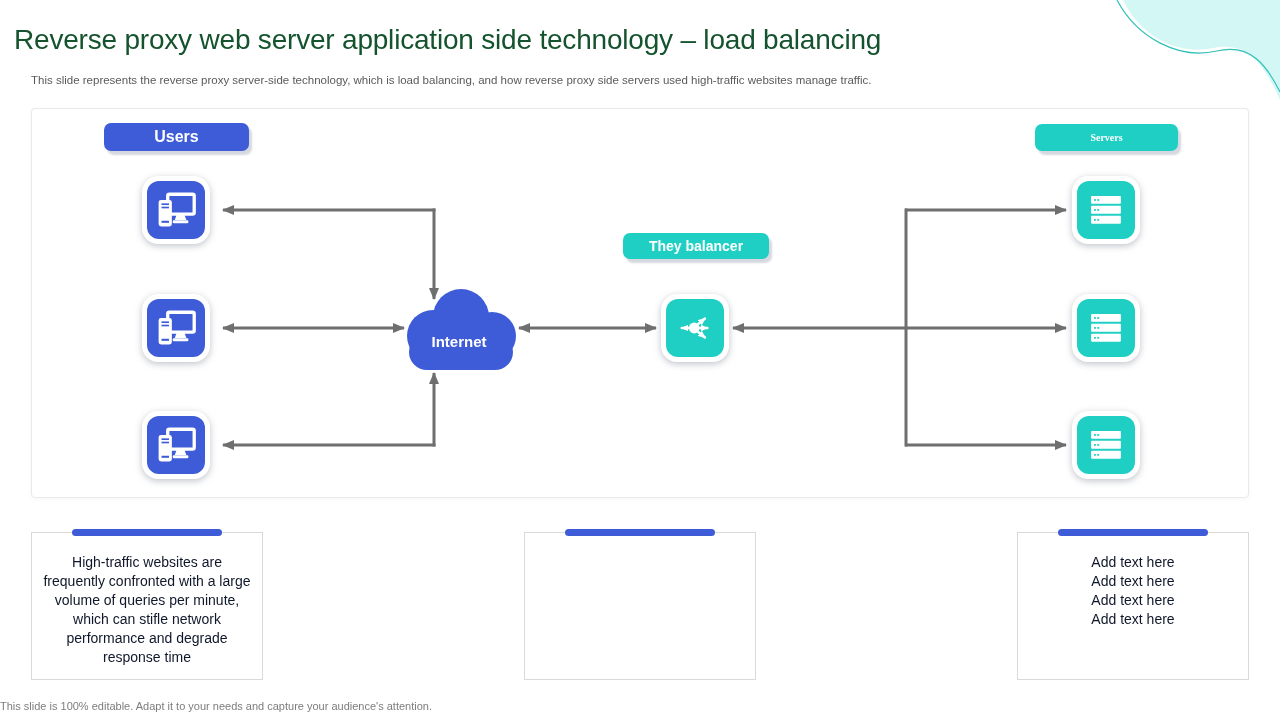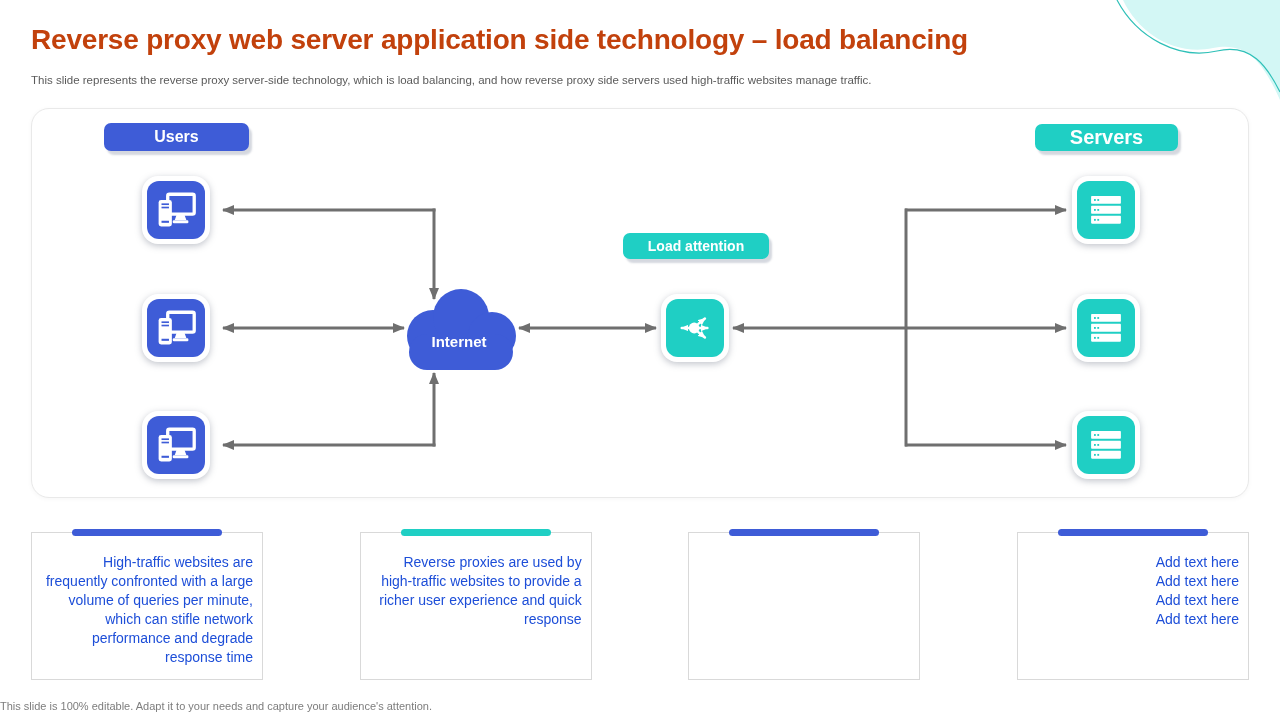--- a/index.html
+++ b/index.html
@@ -17,47 +17,47 @@
     --decor:#D3F7F5;
   }
   .fill-blue { fill:var(--blue); }
   .fill-teal { fill:var(--teal); }
 
   
   .decor { position:absolute; top:0; right:0; width:185px; height:112px; }
 
   
   .title {
-    position:absolute; left:31px; top:24px; width:1160px;
-    font-size:28px; font-weight:bold; color:#c2410c;
+    position:absolute; left:14px; top:24px; width:1160px;
+    font-size:28px; font-weight:normal; color:#14532d;
     letter-spacing:-0.2px; white-space:nowrap;
   }
   .subtitle {
     position:absolute; left:31px; top:74px; width:950px;
     font-size:11.5px; color:#5a5a5a;
   }
 
   
   .panel {
     position:absolute; left:31px; top:108px; width:1218px; height:390px;
-    background:#fff; border:1px solid #e9e9e9; border-radius:18px;
+    background:#fff; border:1px solid #e9e9e9; border-radius:4px;
     box-shadow:0 1px 5px rgba(0,0,0,0.04);
   }
   .arrow-layer { position:absolute; left:0; top:0; width:1218px; height:390px; }
   .conn { stroke:var(--arrow); stroke-width:3; fill:none; }
 
   .badge {
     position:absolute; display:flex; align-items:center; justify-content:center;
     color:#fff; font-weight:bold; border-radius:7px;
     box-shadow:3px 4px 2px rgba(125,135,155,0.32);
   }
   .badge.blue { background:var(--blue); }
   .badge.teal { background:var(--teal); }
   .badge-users   { left:72px;  top:14px;  width:145px; height:28px; font-size:16px; }
-  .badge-servers { left:1003px;top:15px;  width:143px; height:27px; font-size:20px; }
+  .badge-servers { left:1003px;top:15px;  width:143px; height:27px; font-size:10px;font-family:Liberation Serif, serif; }
   .badge-lb      { left:591px; top:124px; width:146px; height:26px; font-size:14px; }
 
   .icon-card {
     position:absolute; width:68px; height:68px; background:#fff;
     border-radius:16px; box-shadow:0 2px 7px rgba(100,108,125,0.4);
   }
   .icon-fill {
     position:absolute; inset:5px; border-radius:12px;
     display:flex; align-items:center; justify-content:center;
   }
@@ -85,22 +85,22 @@
   }
   .info-box {
     position:relative; width:232px; height:148px;
     background:#fff; border:1px solid #d9d9d9;
   }
   .accent {
     position:absolute; top:-4px; left:50%; transform:translateX(-50%);
     width:150px; height:7px; border-radius:4px; background:var(--blue);
   }
   .info-box p {
-    padding:20px 9px 0 9px; text-align:right;
-    font-size:14px; line-height:19px; color:#1d4ed8; white-space:pre-line;
+    padding:20px 9px 0 9px; text-align:center;
+    font-size:14px; line-height:19px; color:#0f172a; white-space:pre-line;
   }
   .footer {
     position:absolute; left:0; top:700px; width:1280px; text-align:left;
     font-size:11px; color:#7d7d7d;
   }
 </style>
 </head>
 <body>
 
 <svg class="decor" viewBox="0 0 185 112" aria-hidden="true">
@@ -140,21 +140,21 @@
     <path class="conn" d="M873,336 H1034" marker-end="url(#ah)"></path>
   </svg>
 
   <div class="badge blue badge-users">
     <span>Users</span>
   </div>
   <div class="badge teal badge-servers">
     <span>Servers</span>
   </div>
   <div class="badge teal badge-lb">
-    <span>Load attention</span>
+    <span>They balancer</span>
   </div>
 
   <svg class="cloud" viewBox="0 0 124 89">
     <g class="fill-blue">
       <circle cx="34" cy="52" r="26"></circle>
       <circle cx="62" cy="33" r="28"></circle>
       <circle cx="93" cy="52" r="24"></circle>
       <rect x="10" y="50" width="104" height="36" rx="18"></rect>
     </g>
     <text x="60" y="63" text-anchor="middle">Internet</text>
@@ -283,24 +283,20 @@
     </div>
   </div>
 </div>
 
 <div class="boxes">
   <div class="info-box">
     <div class="accent" style="background: rgb(62, 92, 215);"></div>
     <p>High-traffic websites are frequently confronted with a large volume of queries per minute, which can stifle network performance and degrade response time</p>
   </div>
   <div class="info-box">
-    <div class="accent" style="background: rgb(31, 207, 196);"></div>
-    <p>Reverse proxies are used by high-traffic websites to provide a richer user experience and quick response</p>
-  </div>
-  <div class="info-box">
     <div class="accent" style="background: rgb(62, 92, 215);"></div>
   </div>
   <div class="info-box">
     <div class="accent" style="background: rgb(62, 92, 215);"></div>
     <p>Add text here
 Add text here
 Add text here
 Add text here</p>
   </div>
 </div>

